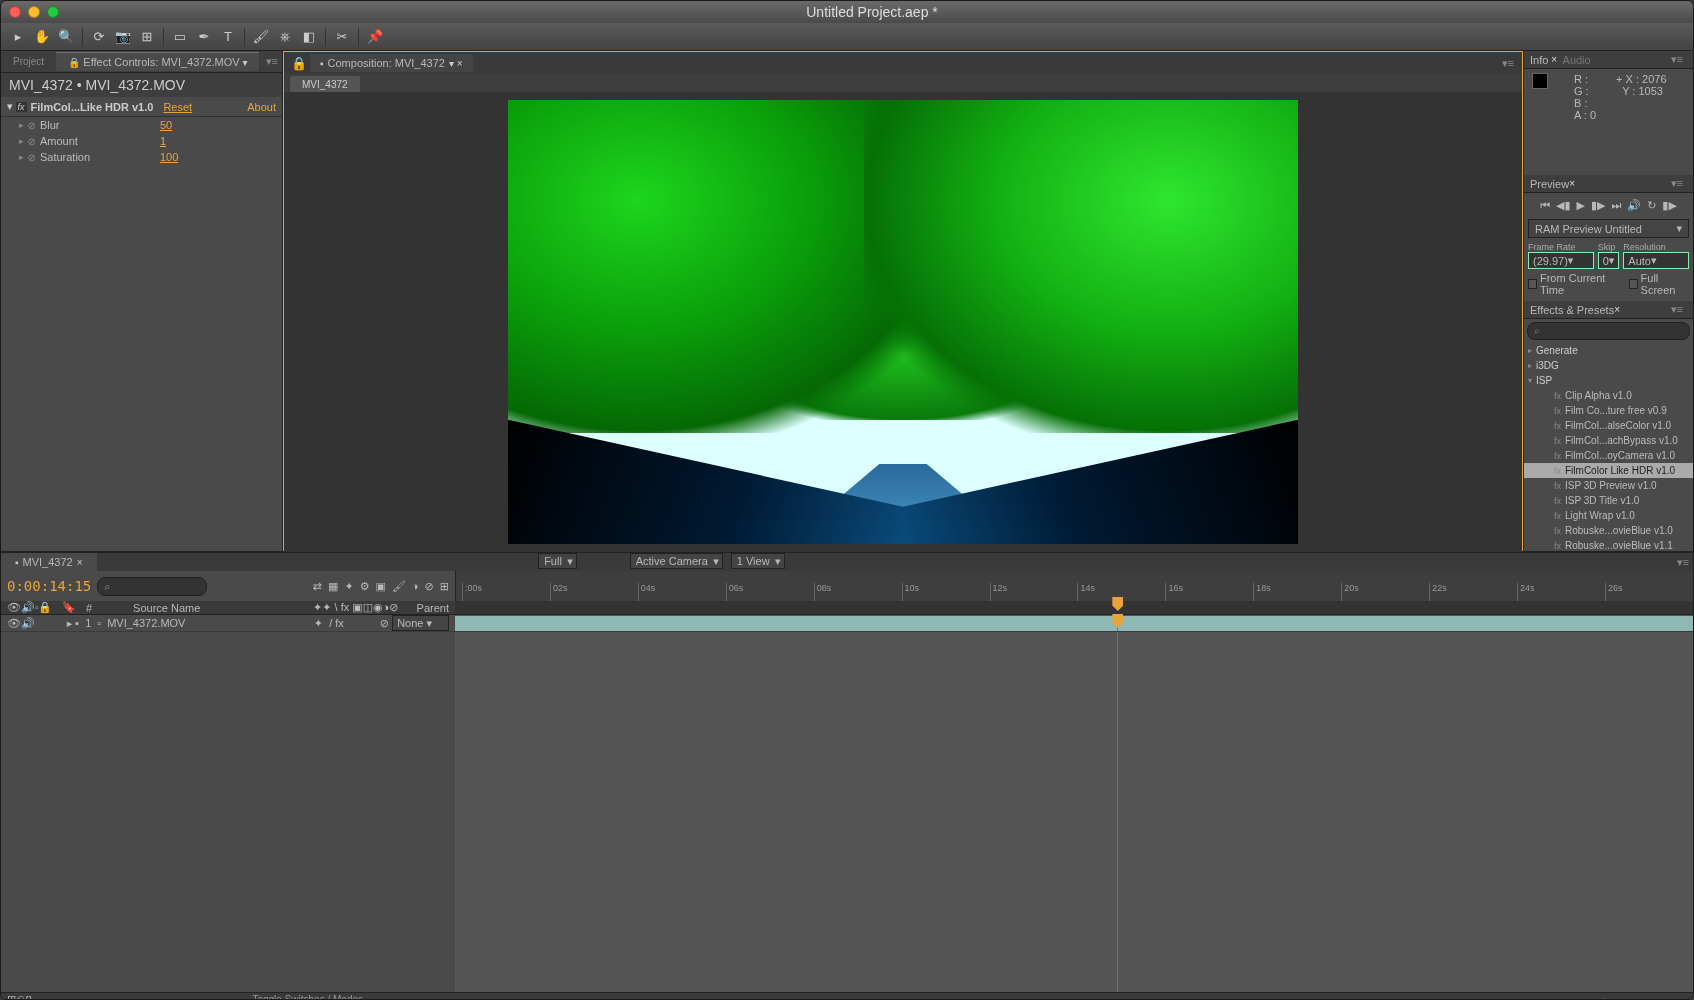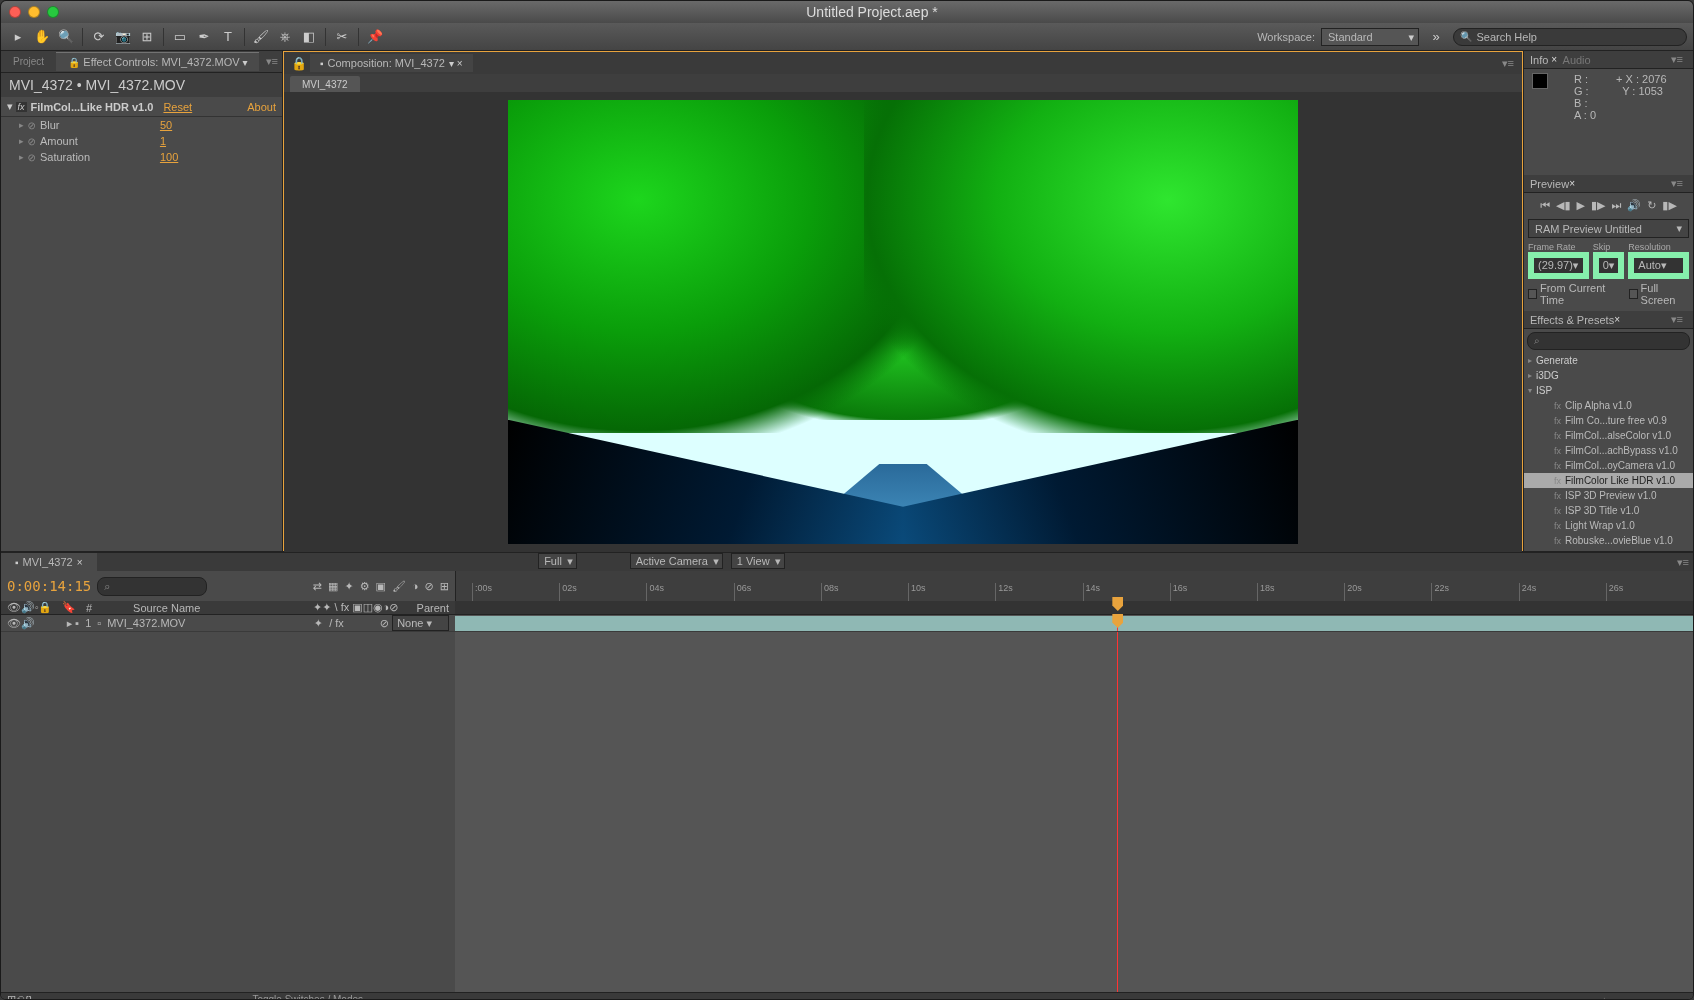--- a/index.html
+++ b/index.html
@@ -57,42 +57,42 @@
 .comp-footer .exp{color:#e8a33d}
 .right-panel{width:170px;background:#4a4a4a;border-left:1px solid #222;display:flex;flex-direction:column}
 .rp-header{height:18px;background:#3e3e3e;display:flex;align-items:center;padding:0 6px;font-size:10px;color:#aaa;border-bottom:1px solid #222}
 .rp-header.active{color:#ddd}
 .info-body{padding:4px 8px;font-size:10px;color:#bbb;display:flex;gap:20px}
 .info-col{display:flex;flex-direction:column}
 .preview-ctrls{height:24px;display:flex;align-items:center;justify-content:center;gap:6px;color:#ccc;font-size:12px}
 .ram-preview{background:#444;border:1px solid #222;padding:2px 6px;margin:2px 4px;display:flex;justify-content:space-between;align-items:center}
 .ram-preview::after{content:"▾"}
 .fps-row{display:flex;gap:4px;padding:2px 4px;font-size:9px}
-.fps-box{background:#333;border:6px solid #86efac;padding:1px 4px;display:flex;}
+.fps-box{background:#333;border:1px solid #86efac;padding:1px 4px;display:flex;align-items:center}
 .fps-lbl{font-size:9px;color:#aaa}
 .chk-row{display:flex;align-items:center;gap:3px;padding:1px 4px;font-size:9px}
 .chk{width:10px;height:10px;border:1px solid #222;background:#555}
 .ep-search{margin:3px;background:#333;border:1px solid #222;border-radius:8px;padding:2px 6px;color:#888;font-size:10px}
 .ep-list{flex:1;overflow:hidden}
 .ep-item{padding:2px 4px 2px 14px;font-size:10px;color:#bbb;display:flex;align-items:center;gap:4px}
 .ep-item.cat{padding-left:4px;color:#ccc}
 .ep-item.sub{padding-left:30px}
 .ep-item.selected{background:#aaa;color:#222}
 .ep-item .tri2{font-size:8px;color:#888}
 .ep-item .fxico{font-size:9px;color:#888}
 .timeline-panel{height:448px;background:#4a4a4a;border-top:2px solid #222;display:flex;flex-direction:column}
 .tl-tabs{height:20px;background:#3a3a3a;display:flex;align-items:center}
 .tl-tab{padding:3px 14px;background:#4a4a4a;color:#ccc;font-size:10px;display:flex;align-items:center;gap:4px}
 .tl-head{height:30px;display:flex;align-items:center}
 .tl-head-left{width:454px;display:flex;align-items:center;padding:0 6px;gap:6px}
 .tl-time{color:#e8a33d;font-size:14px;font-family:monospace}
 .tl-search{background:#333;border:1px solid #222;border-radius:8px;padding:2px 6px;width:110px;color:#888}
 .tl-icos{display:flex;gap:6px;color:#aaa;margin-left:auto}
 .tl-head-right{flex:1;position:relative;height:30px;background:#3e3e3e;border-left:1px solid #222}
-.tl-ruler{position:absolute;top:12px;left:16px;right:0;height:18px;display:flex}
+.tl-ruler{position:absolute;top:12px;left:6px;right:0;height:18px;display:flex}
 .tl-tick{flex:1;border-left:1px solid #666;font-size:9px;color:#999;padding-left:2px;position:relative}
 .tl-cols{height:17px;background:#3a3a3a;display:flex;font-size:9px;color:#888;border-bottom:1px solid #222}
 .tl-col-left{width:454px;display:flex;align-items:center;padding:0 6px;gap:10px}
 .tl-layers{flex:1;position:relative}
 .tl-layer-row{height:17px;display:flex;border-bottom:1px solid #3a3a3a}
 .tl-layer-left{width:454px;display:flex;align-items:center;padding:0 6px;gap:6px;background:#4a4a4a;font-size:10px}
 .tl-layer-right{flex:1;background:#555;position:relative}
 .layer-bar{position:absolute;top:1px;left:0;right:0;height:15px;background:#8fb8b4}
 .playhead{position:absolute;top:0;bottom:0;width:1px;background:#ff3333;left:53.5%}
 .playhead::before{content:"";position:absolute;top:-18px;left:-5px;width:11px;height:14px;background:#e8a33d;clip-path:polygon(0 0,100% 0,100% 60%,50% 100%,0 60%)}
@@ -126,28 +126,20 @@
   <div class="tool-ico">✒</div>
   <div class="tool-ico">T</div>
   <div class="tool-sep"></div>
   <div class="tool-ico">🖌</div>
   <div class="tool-ico">⎈</div>
   <div class="tool-ico">◧</div>
   <div class="tool-sep"></div>
   <div class="tool-ico">✂</div>
   <div class="tool-sep"></div>
   <div class="tool-ico">📌</div>
-  <div class="workspace-area">
-    <span>Workspace:</span>
-    <div class="workspace-dd"><span>Standard</span></div>
-    <div class="tool-ico">»</div>
-    <div class="search-help">
-        <span>Search Help</span>
-      </div>
-  </div>
 </div>
 
 <div class="body-main">
 
   <div class="left-panel">
     <div class="panel-tabs">
       <div class="panel-tab">Project</div>
       <div class="panel-tab active">🔒 <span>Effect Controls: MVI_4372.MOV</span> ▾</div>
       <div class="menu-ico">▾≡</div>
     </div>

